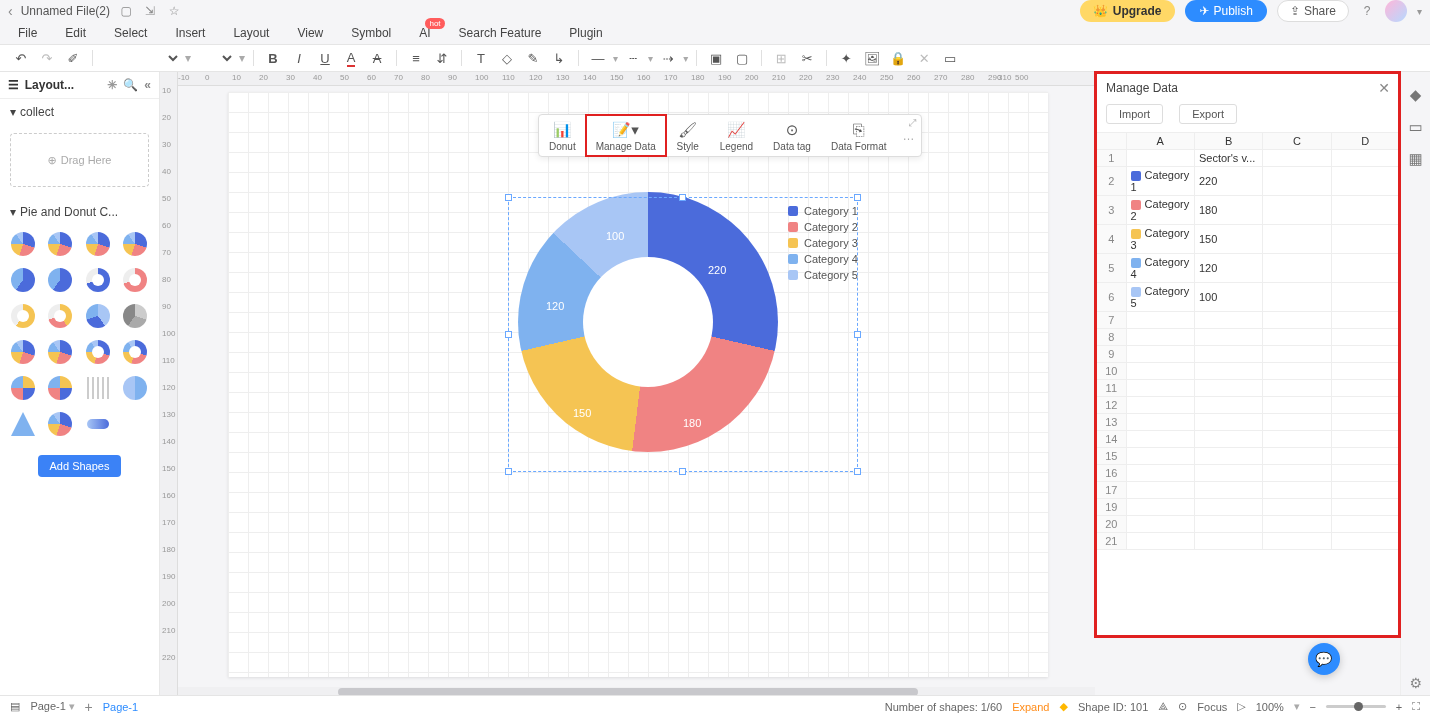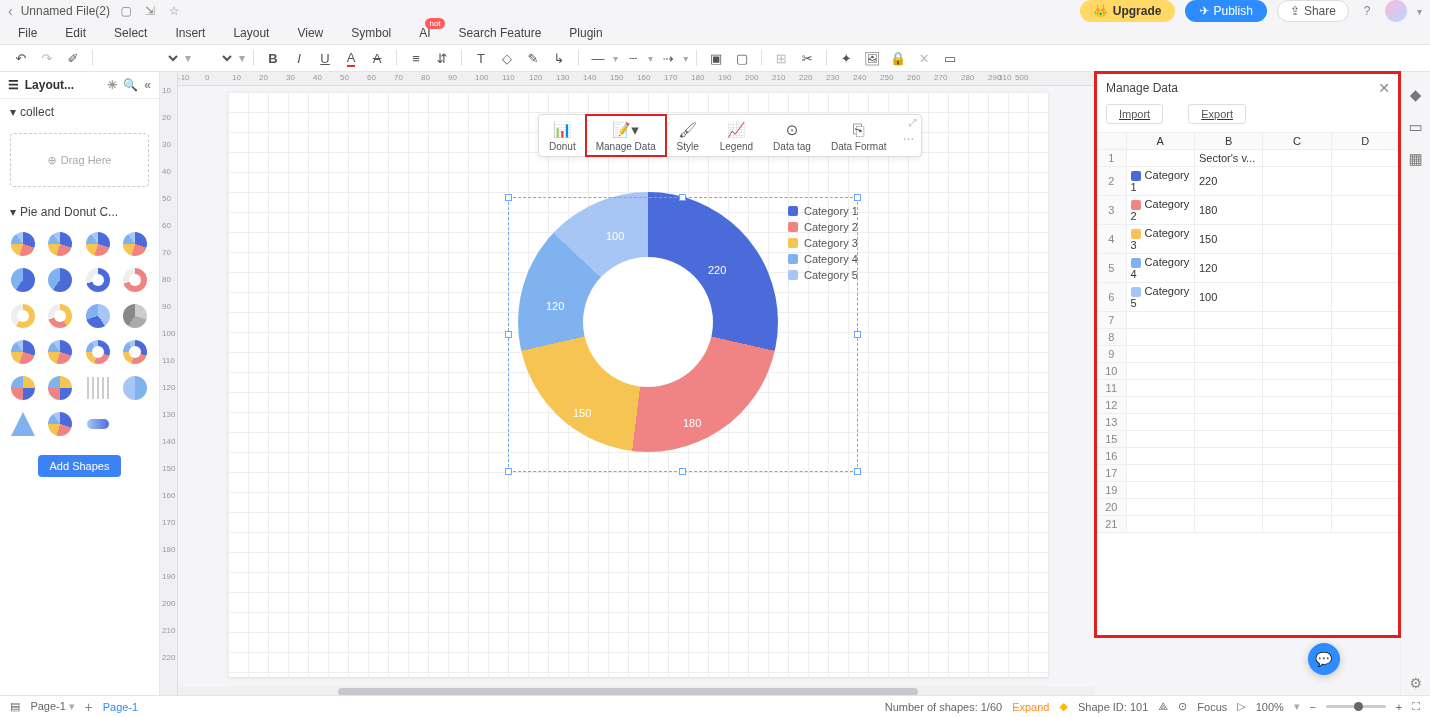--- a/index.html
+++ b/index.html
@@ -75,21 +75,21 @@
 
 
 .legend { position:absolute; left:560px; top:113px; font-size:11px; }
 .legend-item { display:flex; align-items:center; gap:6px; margin-bottom:4px; color:#555; }
 .legend-swatch { width:10px; height:10px; border-radius:2px; }
 
 
 .rightpanel { width:305px; background:#fff; border-left:1px solid #e8e8e8; outline:3px solid #e02020; outline-offset:-2px; display:flex; flex-direction:column; height:565px; margin-top:0; position:relative;}
 .rp-header { display:flex; align-items:center; padding:8px 10px; font-size:12px; color:#444; }
 .rp-header .close { margin-left:auto; color:#888; cursor:pointer; font-size:14px; }
-.rp-buttons { display:flex; gap:25px; padding:0 10px 8px;text-decoration:underline; }
+.rp-buttons { display:flex; gap:16px; padding:0 10px 8px; }
 .rp-btn { border:1px solid #ddd; background:#fff; border-radius:3px; padding:3px 12px; font-size:11px; cursor:pointer; color:#555; }
 .rp-grid { flex:1; overflow:auto; font-size:11px; }
 .rp-grid table { border-collapse:collapse; width:100%; }
 .rp-grid th, .rp-grid td { border:1px solid #eee; padding:2px 4px; height:17px; text-align:left; font-weight:400; }
 .rp-grid th { background:#fafafa; text-align:center; }
 .rp-grid .rownum { background:#fafafa; text-align:center; width:26px; color:#888; }
 .cat-sw { display:inline-block; width:10px;height:10px;border-radius:2px;margin-right:4px;vertical-align:middle; }
 
 
 .iconstrip { width:30px; background:#f5f5f7; border-left:1px solid #eee; display:flex; flex-direction:column; align-items:center; gap:14px; padding-top:14px; }
@@ -546,20 +546,27 @@
               <td></td>
             </tr>
             <tr>
               <td class="rownum">13</td>
               <td></td>
               <td></td>
               <td></td>
               <td></td>
             </tr>
             <tr>
+              <td class="rownum">14</td>
+              <td></td>
+              <td></td>
+              <td></td>
+              <td></td>
+            </tr>
+            <tr>
               <td class="rownum">15</td>
               <td></td>
               <td></td>
               <td></td>
               <td></td>
             </tr>
             <tr>
               <td class="rownum">16</td>
               <td></td>
               <td></td>

